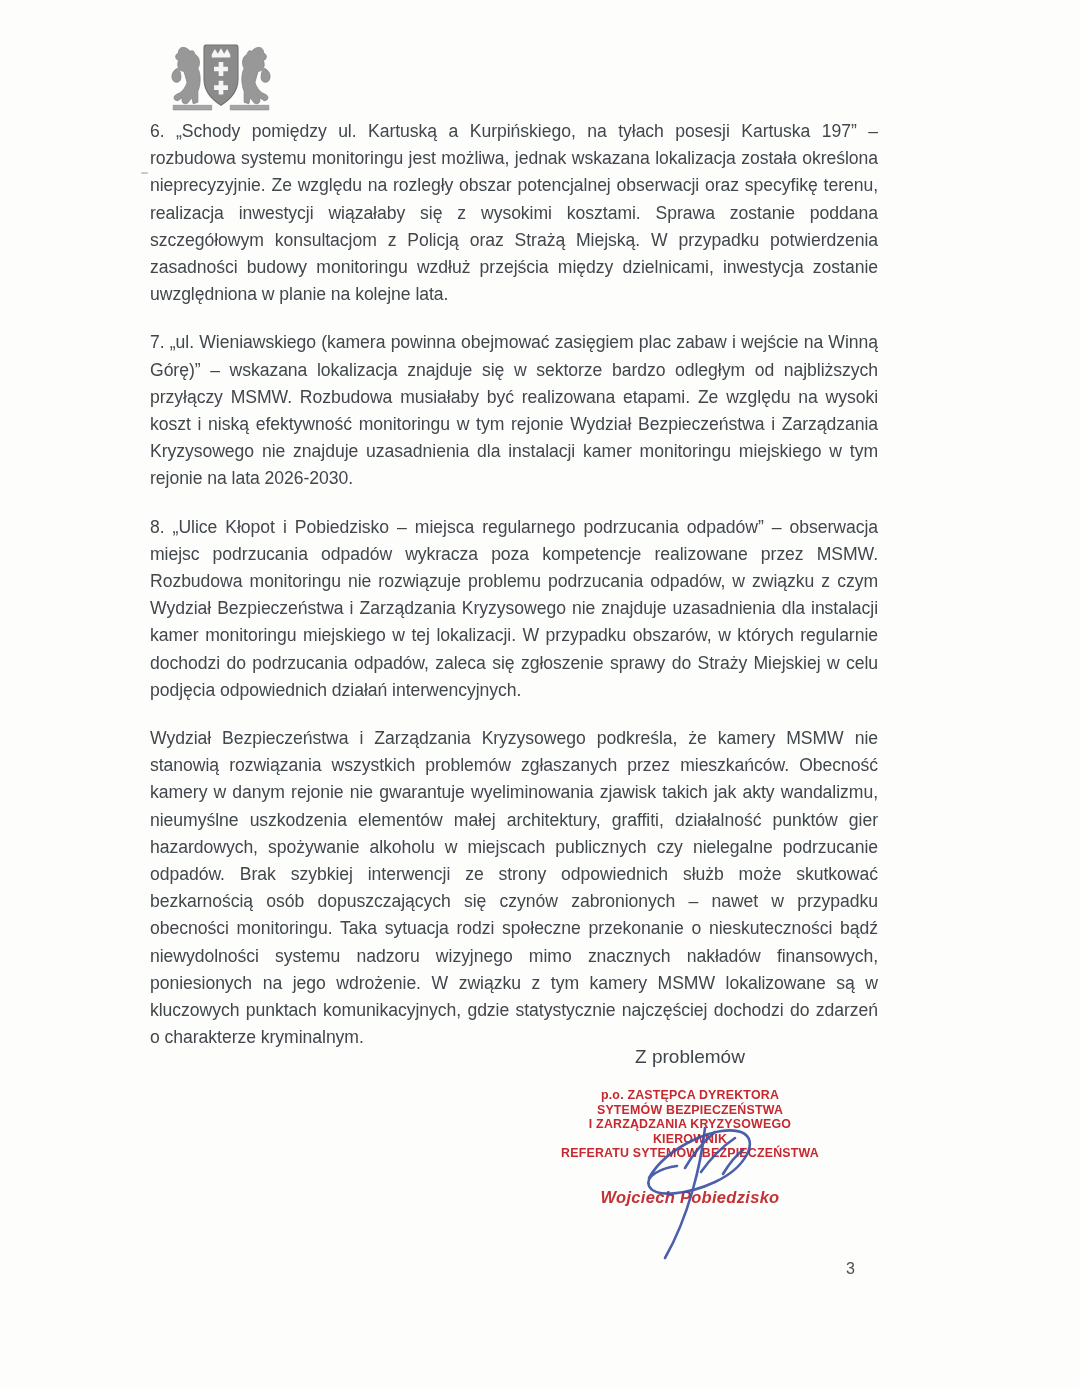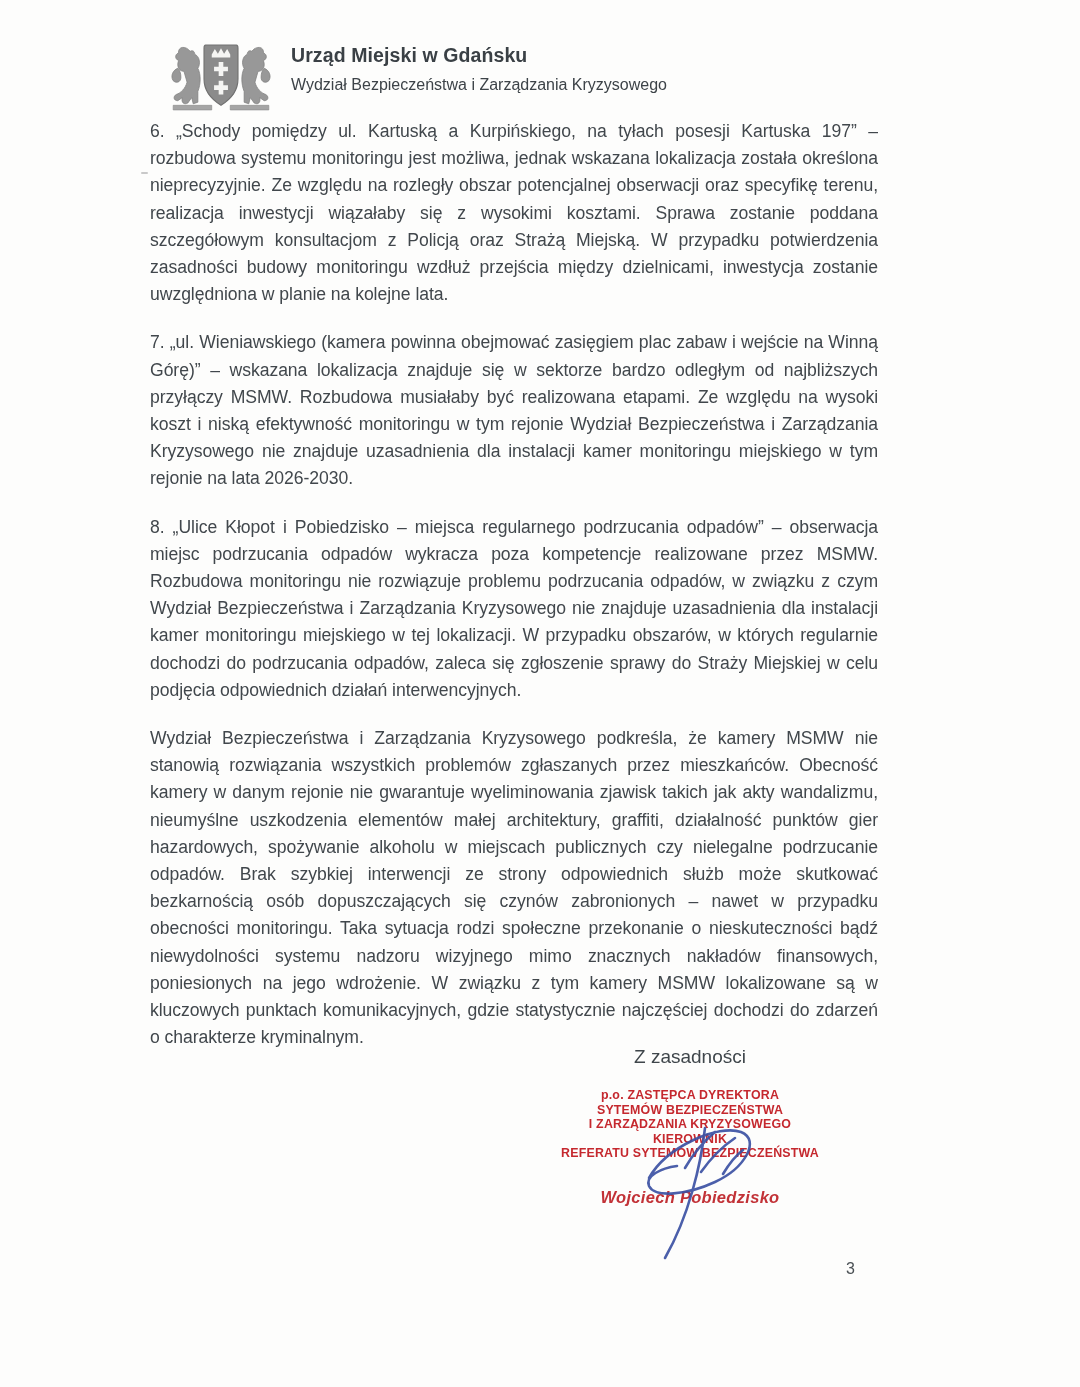--- a/index.html
+++ b/index.html
@@ -135,37 +135,33 @@
 
         <path d="M58 22 L62 15 L66 21 L70 14 L74 21 L78 15 L82 22 L82 26 L58 26 Z" fill="#f4f4f2"></path>
 
         <path d="M67 32 L73 32 L73 38 L79 38 L79 44 L73 44 L73 50 L67 50 L67 44 L61 44 L61 38 L67 38 Z" fill="#f4f4f2"></path>
 
         <path d="M67 56 L73 56 L73 62 L79 62 L79 68 L73 68 L73 74 L67 74 L67 68 L61 68 L61 62 L67 62 Z" fill="#f4f4f2"></path>
 
         <path d="M8 88 L58 88 L58 94 L8 94 Z M82 88 L132 88 L132 94 L82 94 Z" fill="#9a9a9a" stroke="#777" stroke-width="0.8"></path>
       </svg>
     </div>
-    <div class="head-text">
-      <div class="org-name">Urząd Miejski w Gdańsku</div>
-      <div class="dept-name">Wydział Bezpieczeństwa i Zarządzania Kryzysowego</div>
-    </div>
   </header>
 
   <div class="scan-artifact"></div>
 
   <main class="content">
     <p>6. „Schody pomiędzy ul. Kartuską a Kurpińskiego, na tyłach posesji Kartuska 197” – rozbudowa systemu monitoringu jest możliwa, jednak wskazana lokalizacja została określona nieprecyzyjnie. Ze względu na rozległy obszar potencjalnej obserwacji oraz specyfikę terenu, realizacja inwestycji wiązałaby się z wysokimi kosztami. Sprawa zostanie poddana szczegółowym konsultacjom z Policją oraz Strażą Miejską. W przypadku potwierdzenia zasadności budowy monitoringu wzdłuż przejścia między dzielnicami, inwestycja zostanie uwzględniona w planie na kolejne lata.</p>
     <p>7. „ul. Wieniawskiego (kamera powinna obejmować zasięgiem plac zabaw i wejście na Winną Górę)” – wskazana lokalizacja znajduje się w sektorze bardzo odległym od najbliższych przyłączy MSMW. Rozbudowa musiałaby być realizowana etapami. Ze względu na wysoki koszt i niską efektywność monitoringu w tym rejonie Wydział Bezpieczeństwa i Zarządzania Kryzysowego nie znajduje uzasadnienia dla instalacji kamer monitoringu miejskiego w tym rejonie na lata 2026-2030.</p>
     <p>8. „Ulice Kłopot i Pobiedzisko – miejsca regularnego podrzucania odpadów” – obserwacja miejsc podrzucania odpadów wykracza poza kompetencje realizowane przez MSMW. Rozbudowa monitoringu nie rozwiązuje problemu podrzucania odpadów, w związku z czym Wydział Bezpieczeństwa i Zarządzania Kryzysowego nie znajduje uzasadnienia dla instalacji kamer monitoringu miejskiego w tej lokalizacji. W przypadku obszarów, w których regularnie dochodzi do podrzucania odpadów, zaleca się zgłoszenie sprawy do Straży Miejskiej w celu podjęcia odpowiednich działań interwencyjnych.</p>
     <p>Wydział Bezpieczeństwa i Zarządzania Kryzysowego podkreśla, że kamery MSMW nie stanowią rozwiązania wszystkich problemów zgłaszanych przez mieszkańców. Obecność kamery w danym rejonie nie gwarantuje wyeliminowania zjawisk takich jak akty wandalizmu, nieumyślne uszkodzenia elementów małej architektury, graffiti, działalność punktów gier hazardowych, spożywanie alkoholu w miejscach publicznych czy nielegalne podrzucanie odpadów. Brak szybkiej interwencji ze strony odpowiednich służb może skutkować bezkarnością osób dopuszczających się czynów zabronionych – nawet w przypadku obecności monitoringu. Taka sytuacja rodzi społeczne przekonanie o nieskuteczności bądź niewydolności systemu nadzoru wizyjnego mimo znacznych nakładów finansowych, poniesionych na jego wdrożenie. W związku z tym kamery MSMW lokalizowane są w kluczowych punktach komunikacyjnych, gdzie statystycznie najczęściej dochodzi do zdarzeń o charakterze kryminalnym.</p>
   </main>
 
   <div class="closing">
-    <div class="salutation">Z zasadności</div>
+    <div class="salutation">Z problemów</div>
     <div class="stamp">
       <div class="stamp-line">p.o. ZASTĘPCA DYREKTORA</div>
       <div class="stamp-line">SYTEMÓW BEZPIECZEŃSTWA</div>
       <div class="stamp-line">I ZARZĄDZANIA KRYZYSOWEGO</div>
       <div class="stamp-line">KIEROWNIK</div>
       <div class="stamp-line">REFERATU SYTEMÓW BEZPIECZEŃSTWA</div>
     </div>
     <div class="signature-name">Wojciech Pobiedzisko</div>
     <svg class="signature-svg" viewBox="0 0 150 150" aria-hidden="true">
       <g fill="none" stroke="#3c52a4" stroke-width="2.6" stroke-linecap="round" opacity="0.92">

